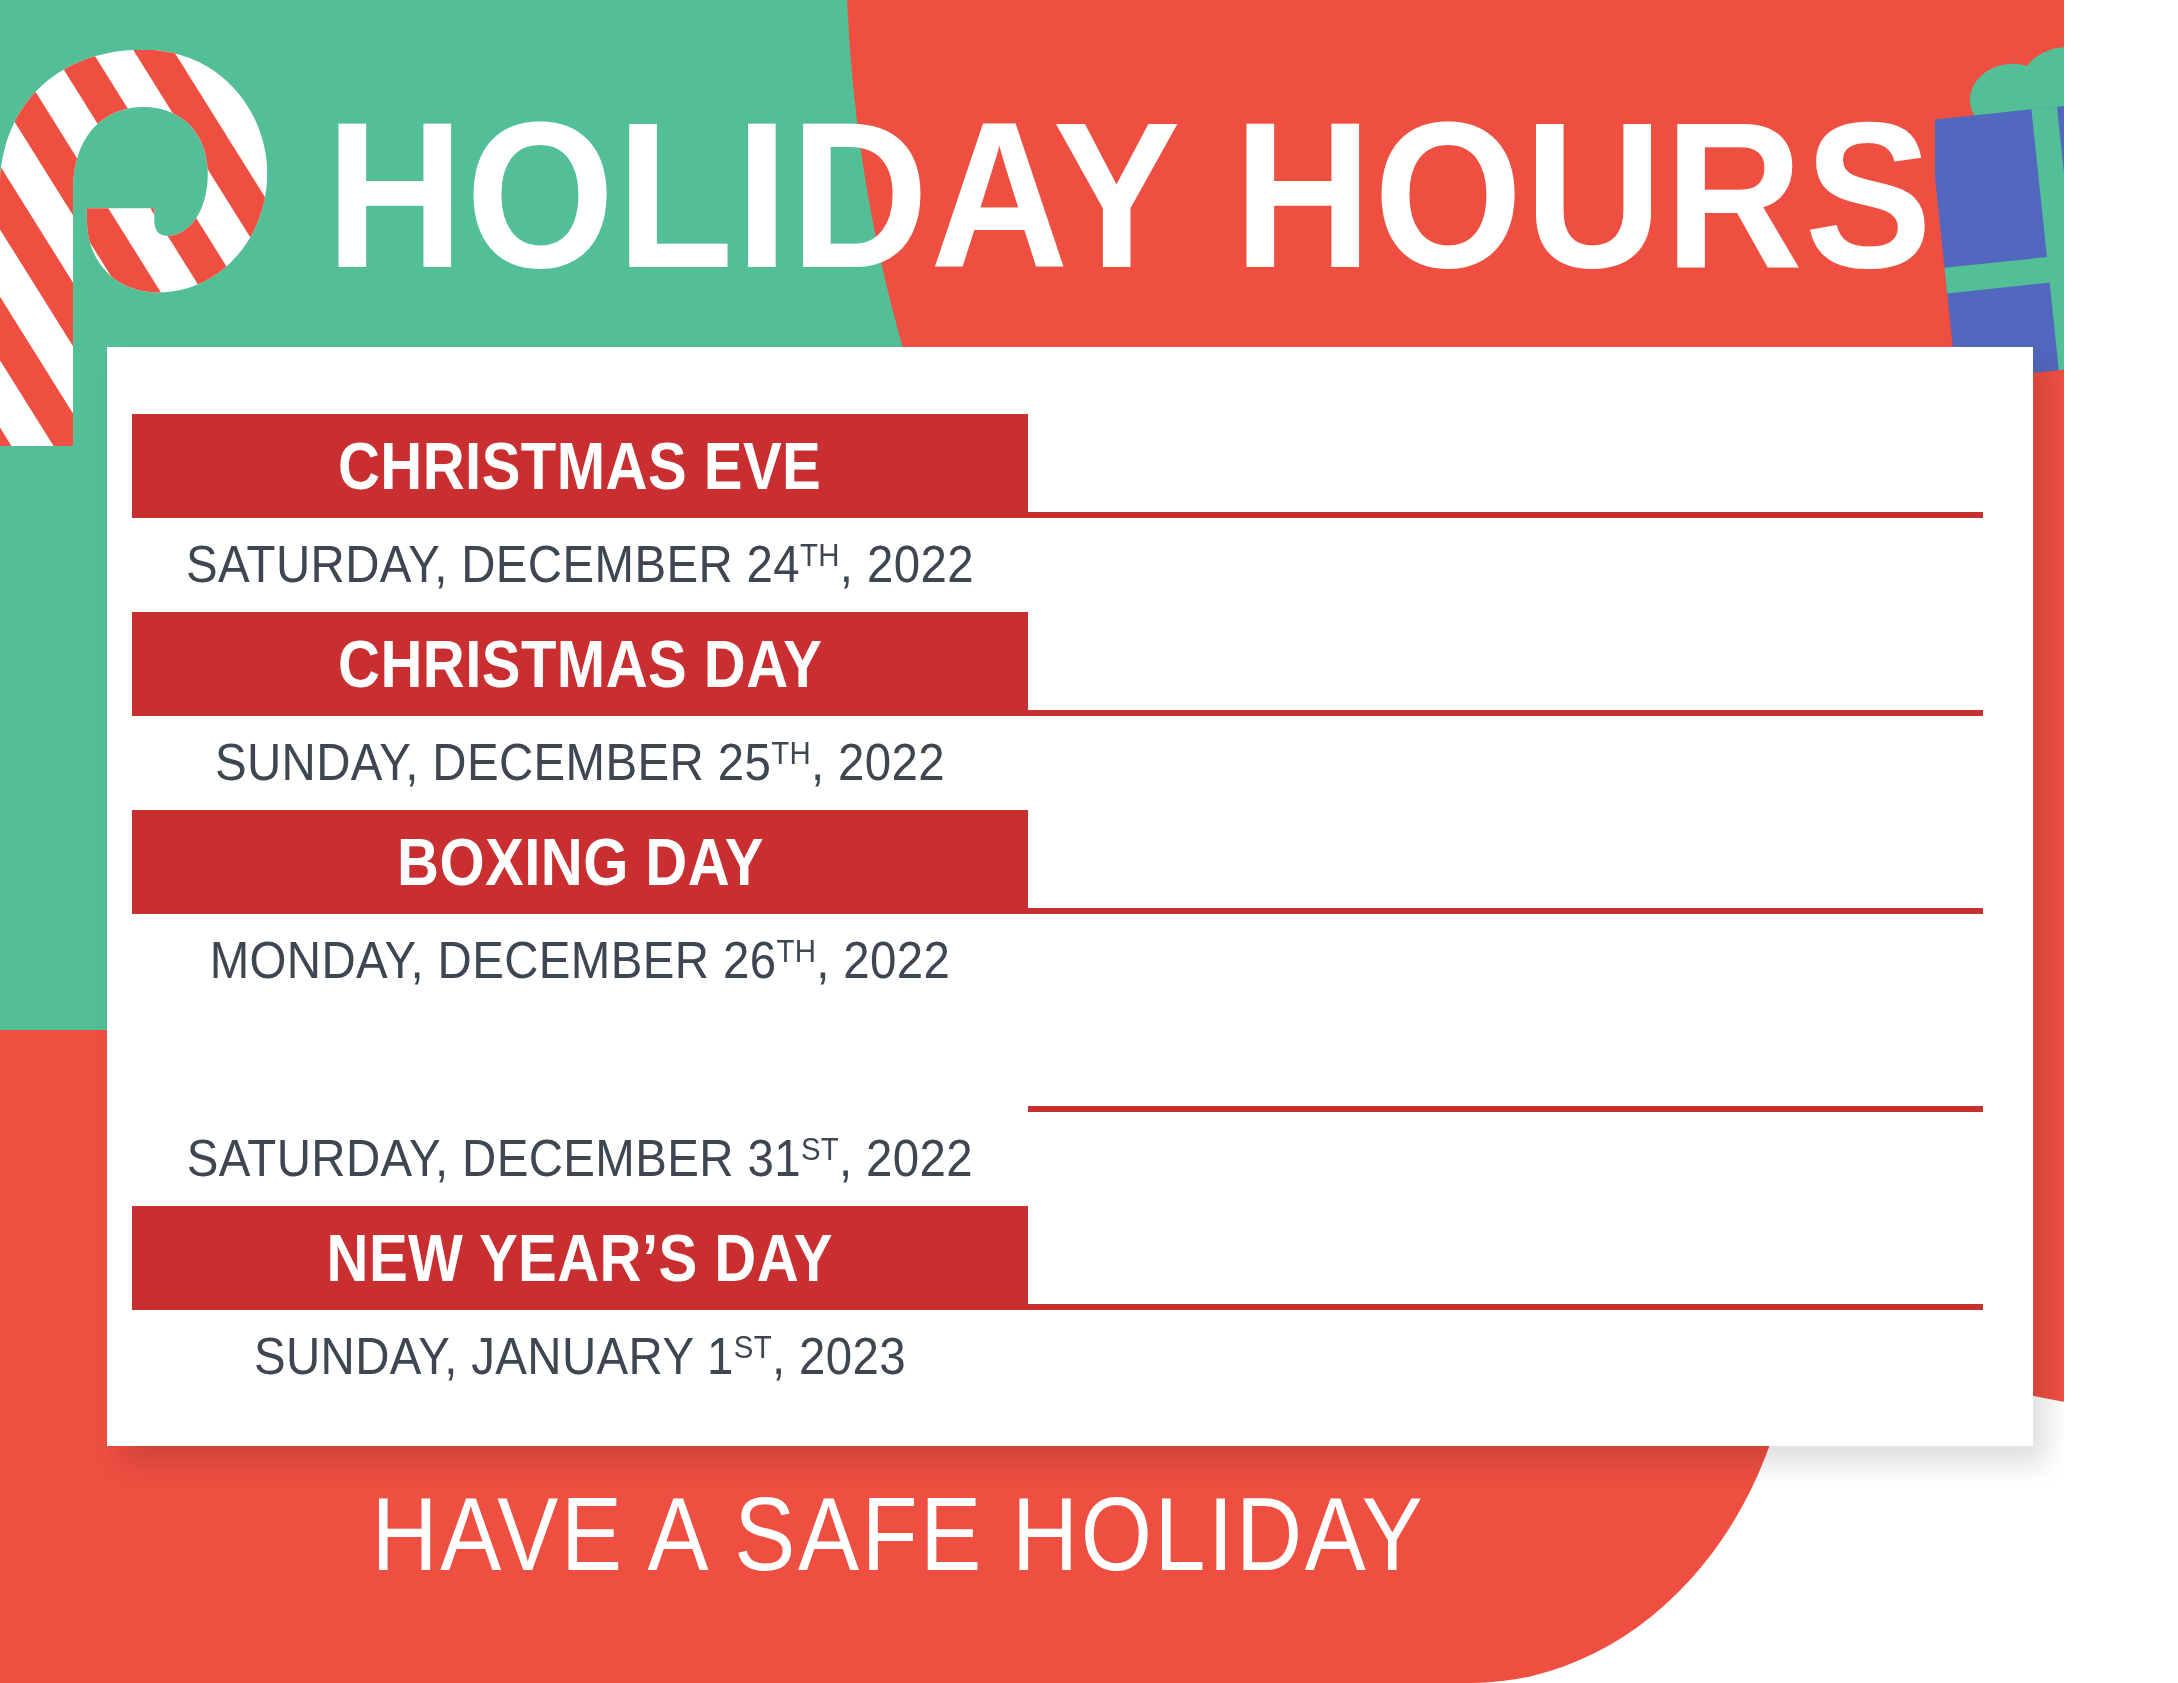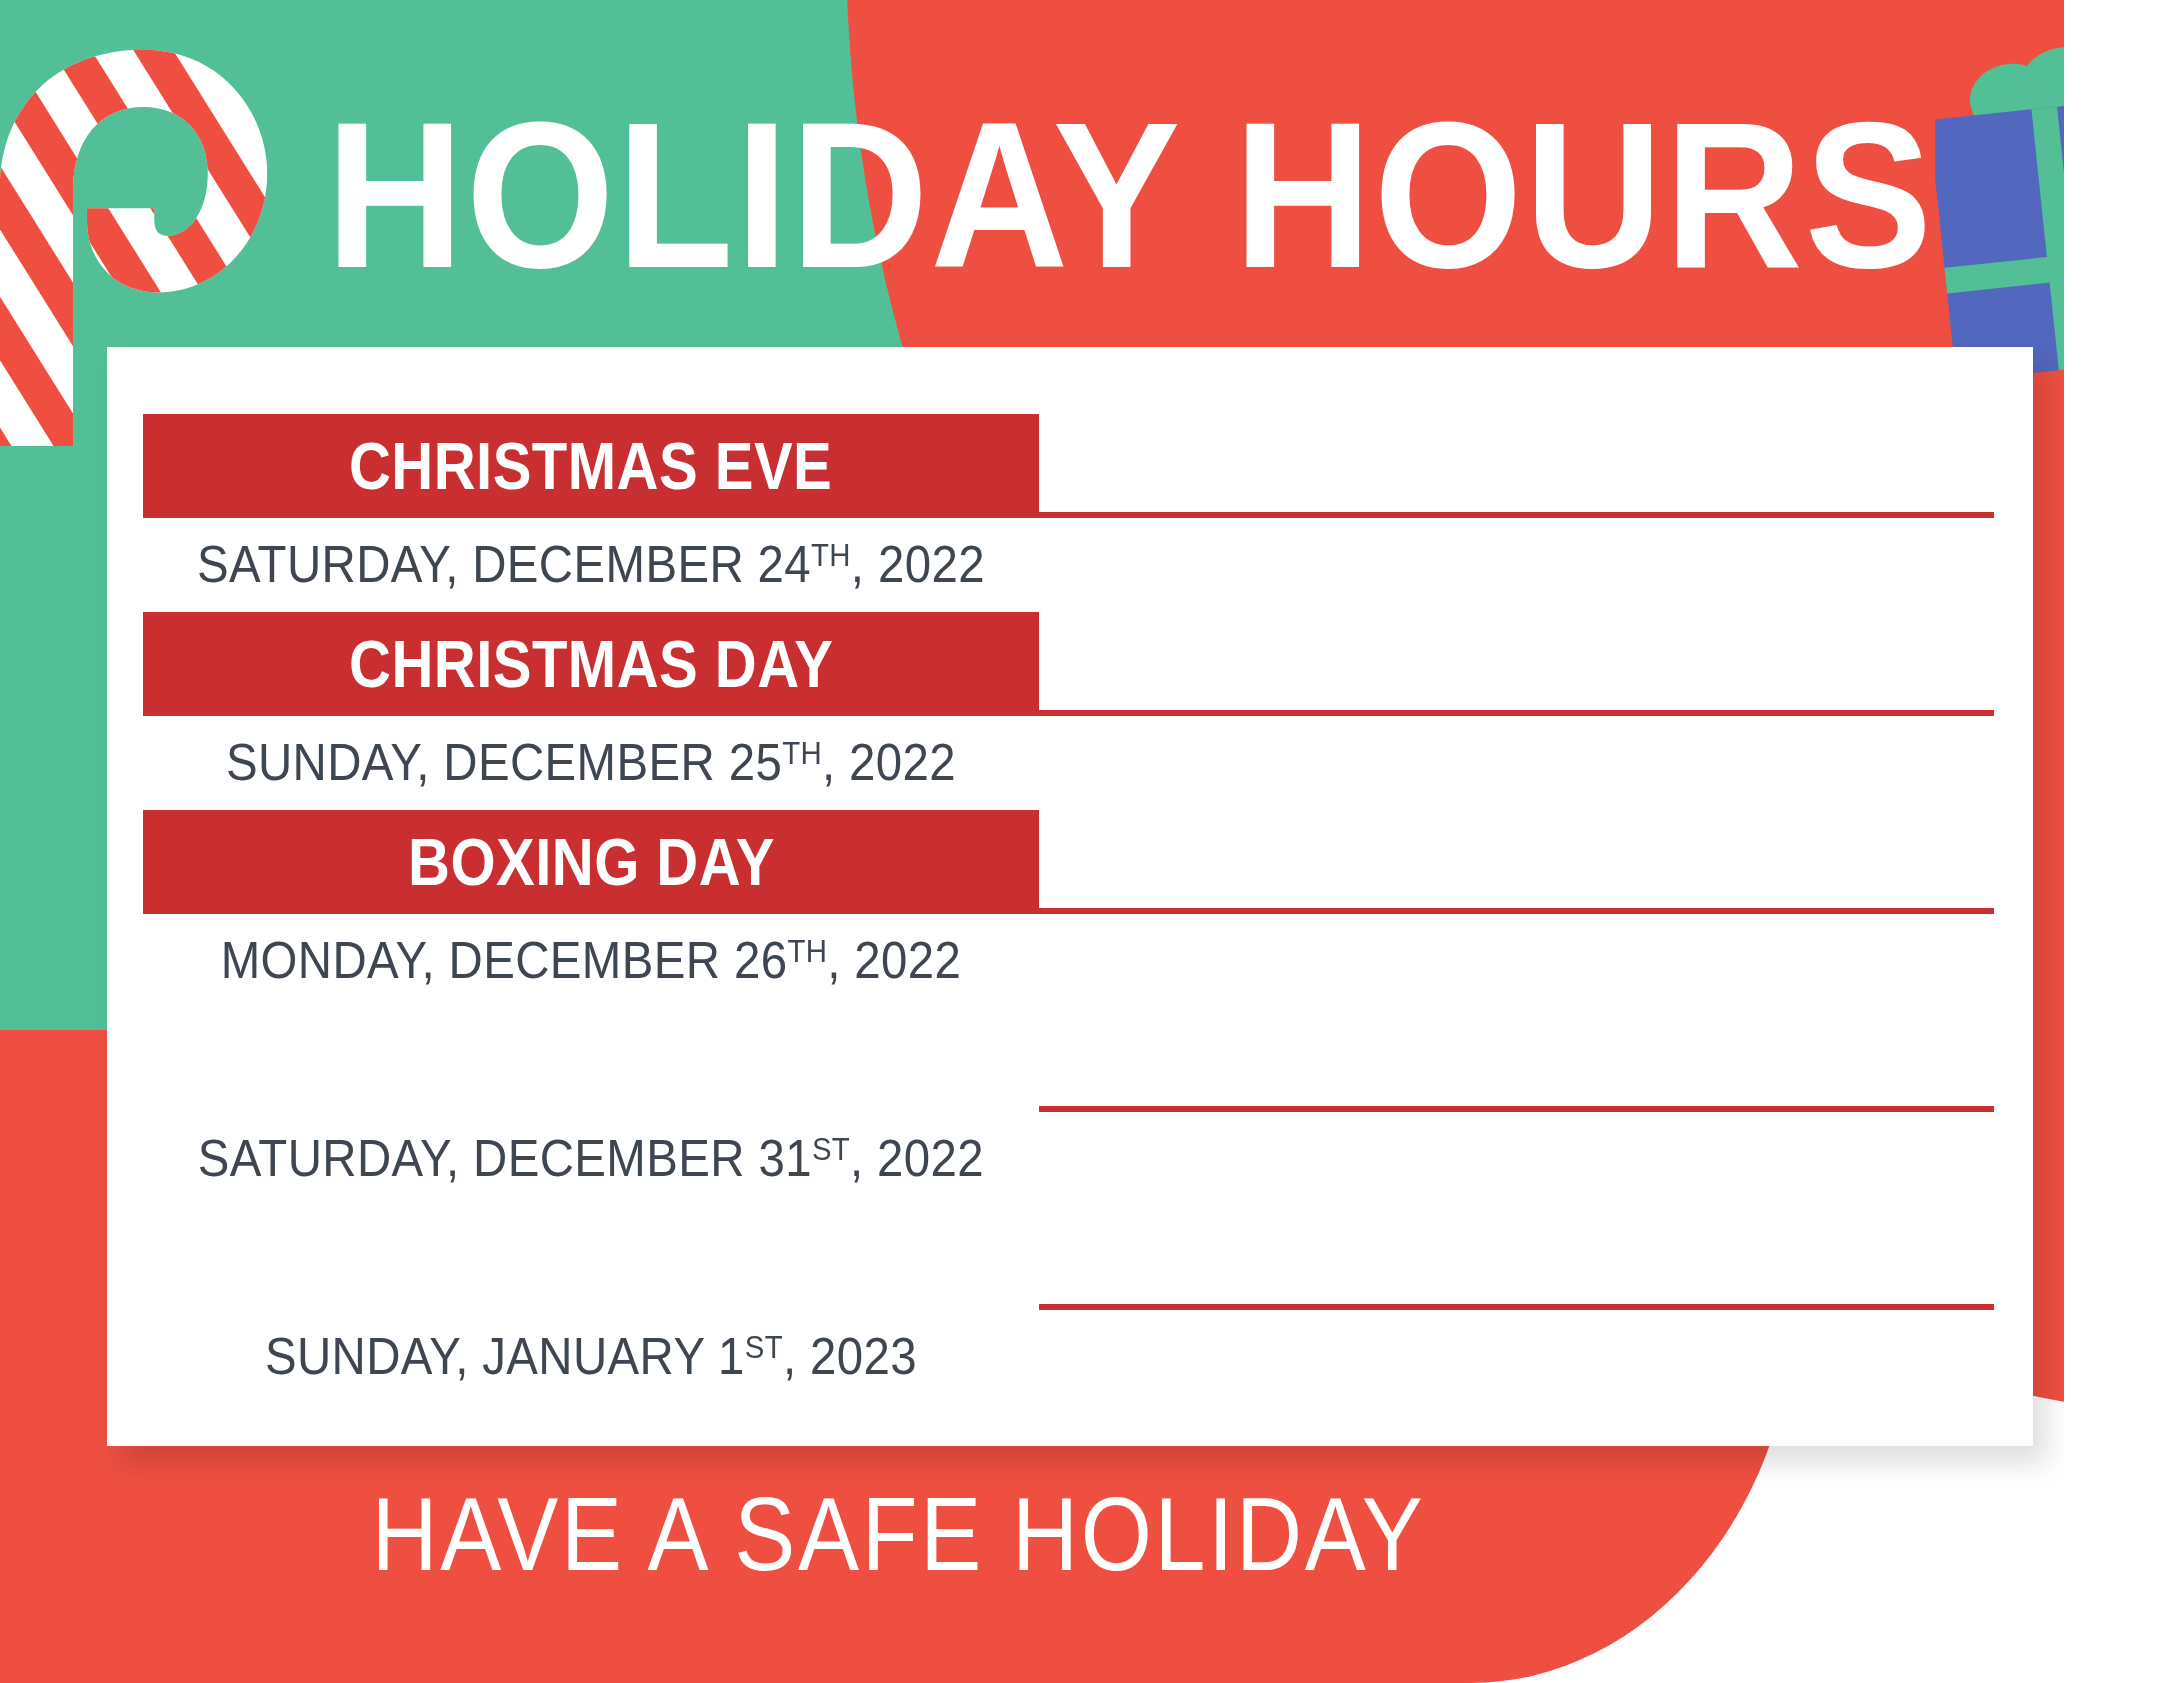--- a/index.html
+++ b/index.html
@@ -115,21 +115,20 @@
   .rows {
     position: absolute;
     left: 0;
     top: 0;
     width: 100%;
   }
 
   .row {
     position: relative;
     height: 198px;
-    margin-left: 11px;
   }
   .row:first-child { margin-top: 67px; }
 
   
   .label-bar {
     position: absolute;
     left: 25px;
     top: 0;
     width: 896px;
     height: 104px;
@@ -286,20 +285,23 @@
         <div class="rule"></div>
         <div class="date-text"><span>MONDAY, DECEMBER 26</span><sup>TH</sup><span>, 2022</span></div>
       </div>
 
       <div class="row">
         <div class="rule"></div>
         <div class="date-text"><span>SATURDAY, DECEMBER 31</span><sup>ST</sup><span>, 2022</span></div>
       </div>
 
       <div class="row">
+        <div class="label-bar">
+          <span class="label-text">NEW YEAR’S DAY</span>
+        </div>
         <div class="rule"></div>
         <div class="date-text"><span>SUNDAY, JANUARY 1</span><sup>ST</sup><span>, 2023</span></div>
       </div>
 
     </div>
   </div>
 
   <div class="footer">HAVE A SAFE HOLIDAY</div>
 
 </div>

